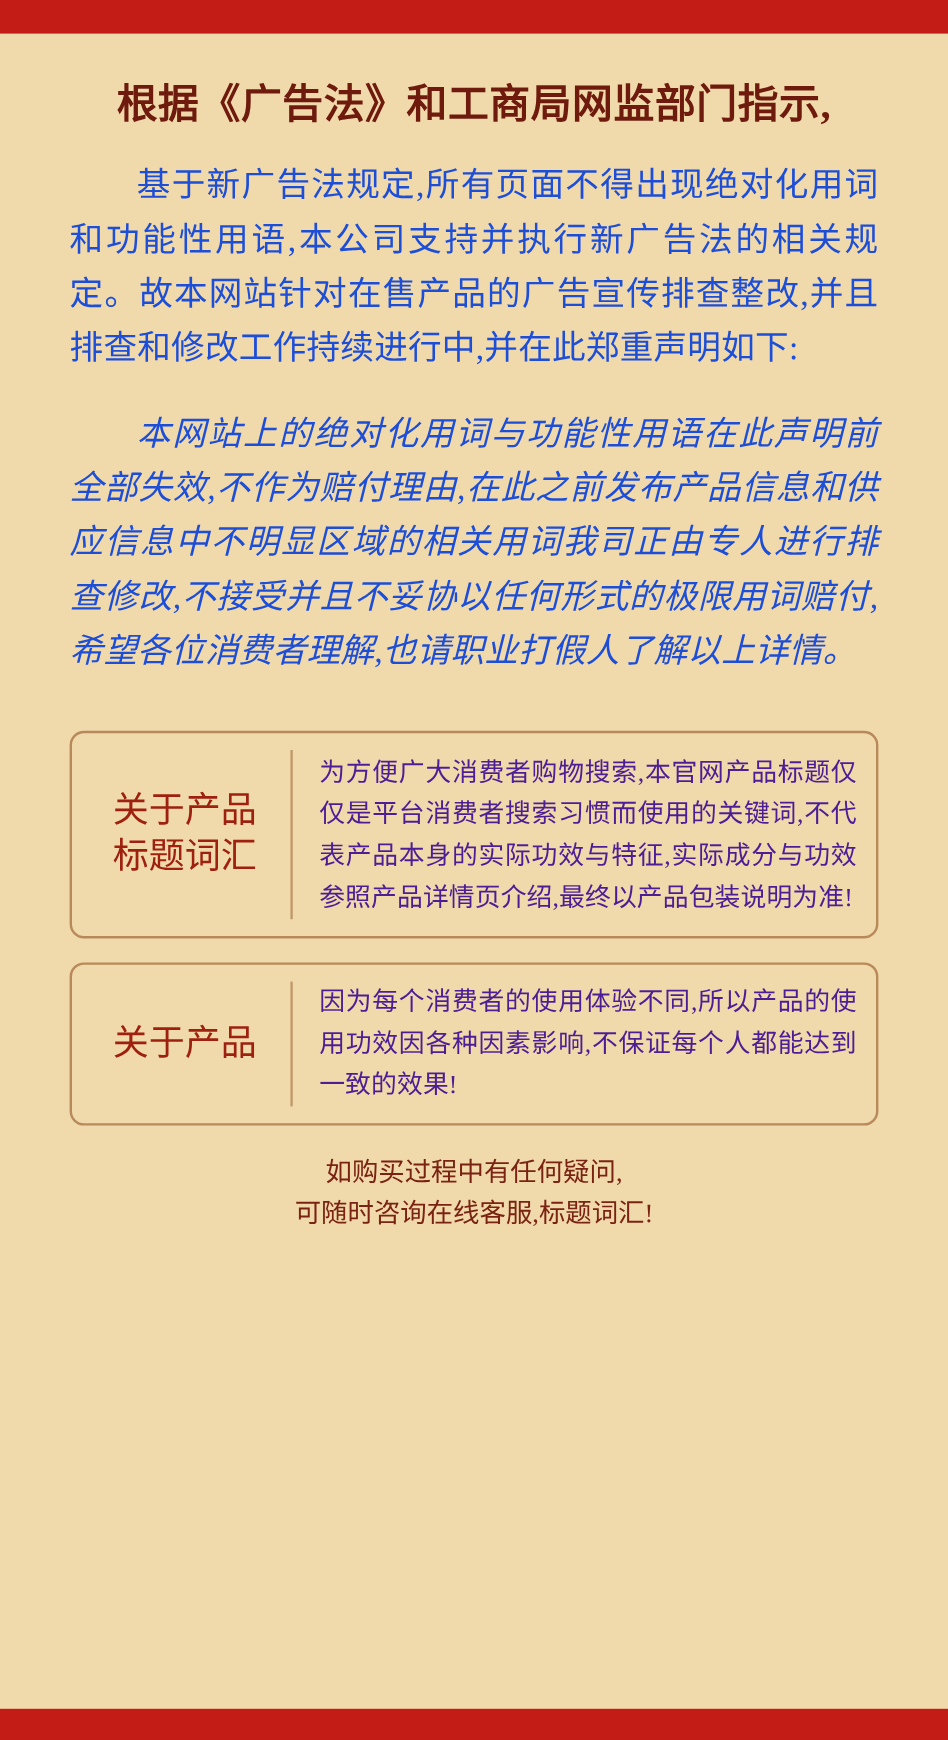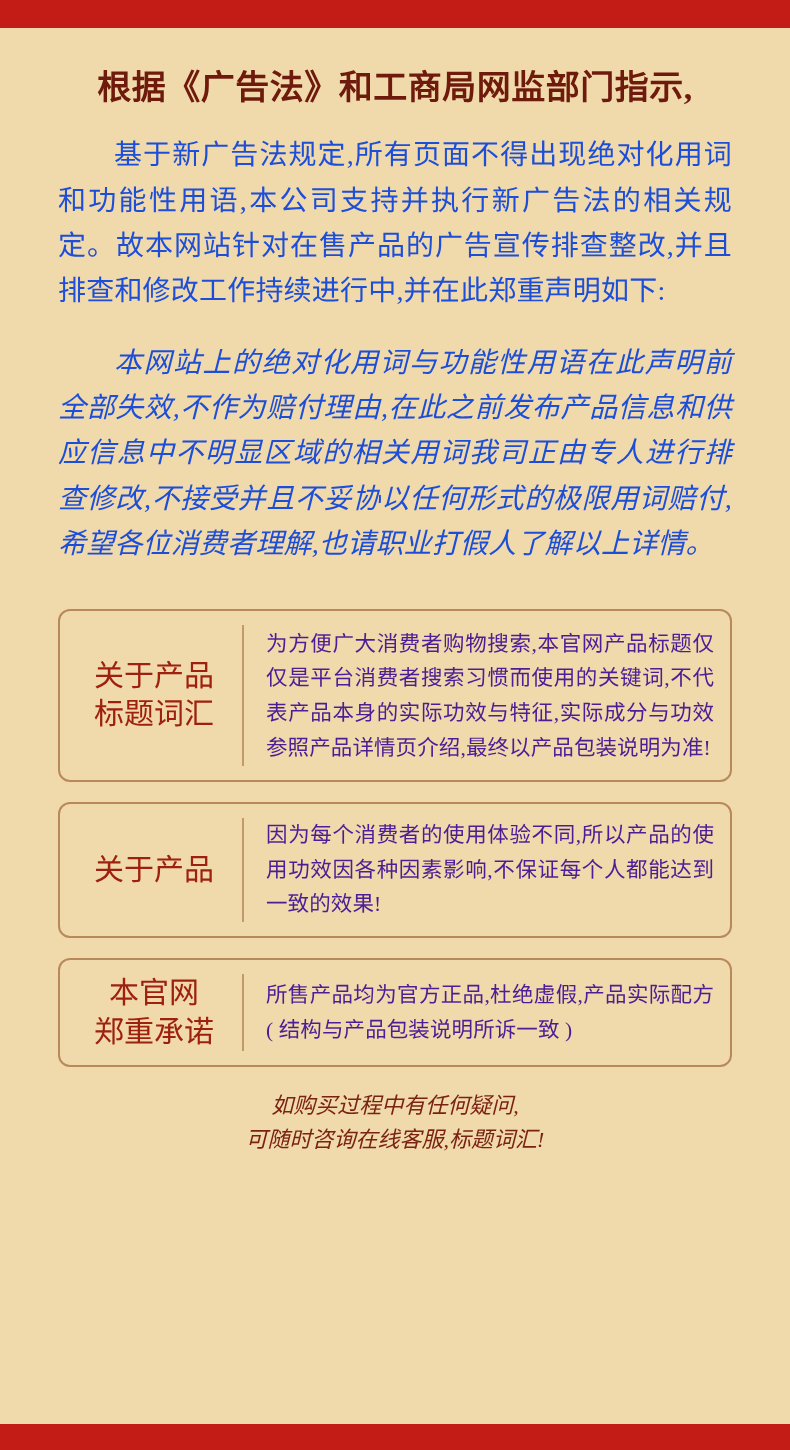--- a/index.html
+++ b/index.html
@@ -108,21 +108,21 @@
     letter-spacing: 0.1px;
   }
   .card.tall .card-body { padding-top: 2px; }
   .footer {
     margin-top: 22px;
     text-align: center;
     font-size: 22px;
     line-height: 1.55;
     color: #7a2312;
   }
-  .footer .fl { display: block; font-style: italic; }
+  .footer .fl { display: block; }
 </style>
 </head>
 <body>
 
 <div class="page">
 
   <div class="bar-top"></div>
 
   <div class="content">
 
@@ -143,27 +143,20 @@
         <div class="card-body">为方便广大消费者购物搜索,本官网产品标题仅仅是平台消费者搜索习惯而使用的关键词,不代表产品本身的实际功效与特征,实际成分与功效参照产品详情页介绍,最终以产品包装说明为准!</div>
       </div>
 
       <div class="card">
         <div class="card-title">
           <span>关于产品</span>
         </div>
         <div class="card-body">因为每个消费者的使用体验不同,所以产品的使用功效因各种因素影响,不保证每个人都能达到一致的效果!</div>
       </div>
 
-      <div class="card">
-        <div class="card-title">
-          <span>本官网</span>
-          <span>郑重承诺</span>
-        </div>
-        <div class="card-body">所售产品均为官方正品,杜绝虚假,产品实际配方( 结构与产品包装说明所诉一致 )</div>
-      </div>
 
     </div>
 
     <div class="footer">
       <span class="fl">如购买过程中有任何疑问,</span>
       <span class="fl">可随时咨询在线客服,标题词汇!</span>
     </div>
 
   </div>
 

